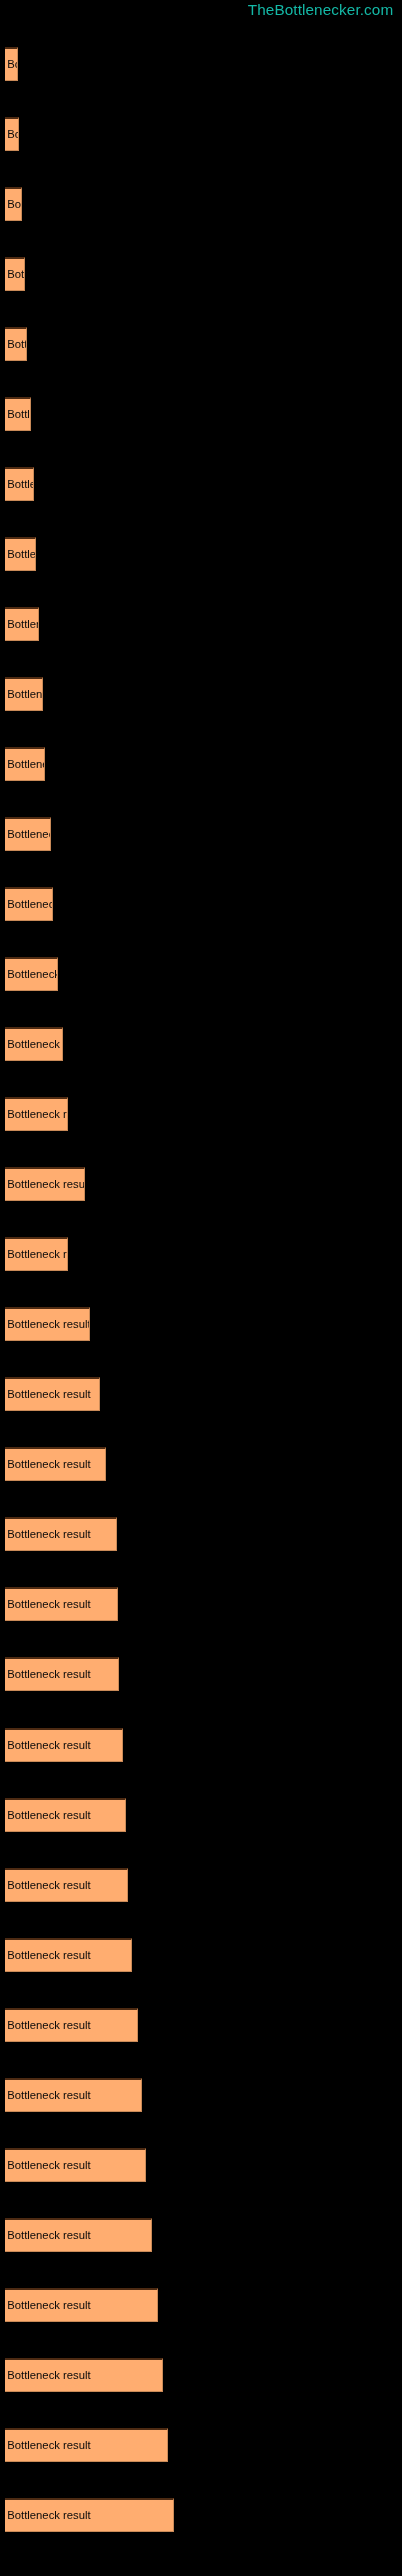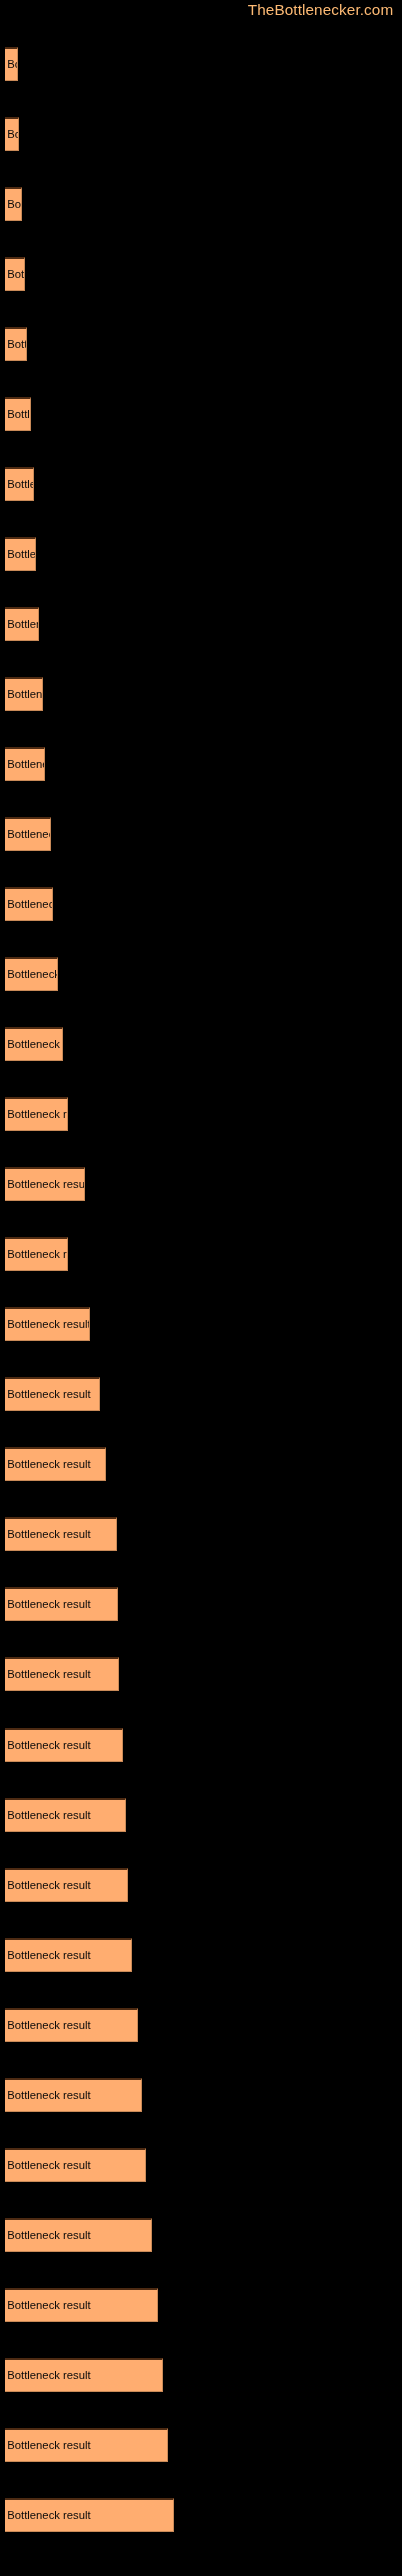--- a/index.html
+++ b/index.html
@@ -12,21 +12,21 @@
     height: 2576px;
     position: relative;
     overflow: hidden;
     font-family: "Liberation Sans", sans-serif;
   }
 
   .watermark {
     position: absolute;
     top: 0.8px;
     right: 9.7px;
-    color: #fdba74;
+    color: #14b8a6;
     font-size: 15.3px;
     font-family: "Liberation Sans", sans-serif;
     letter-spacing: 0.1px;
     white-space: nowrap;
     user-select: none;
   }
 
   .chart-area {
     position: absolute;
     left: 0;

